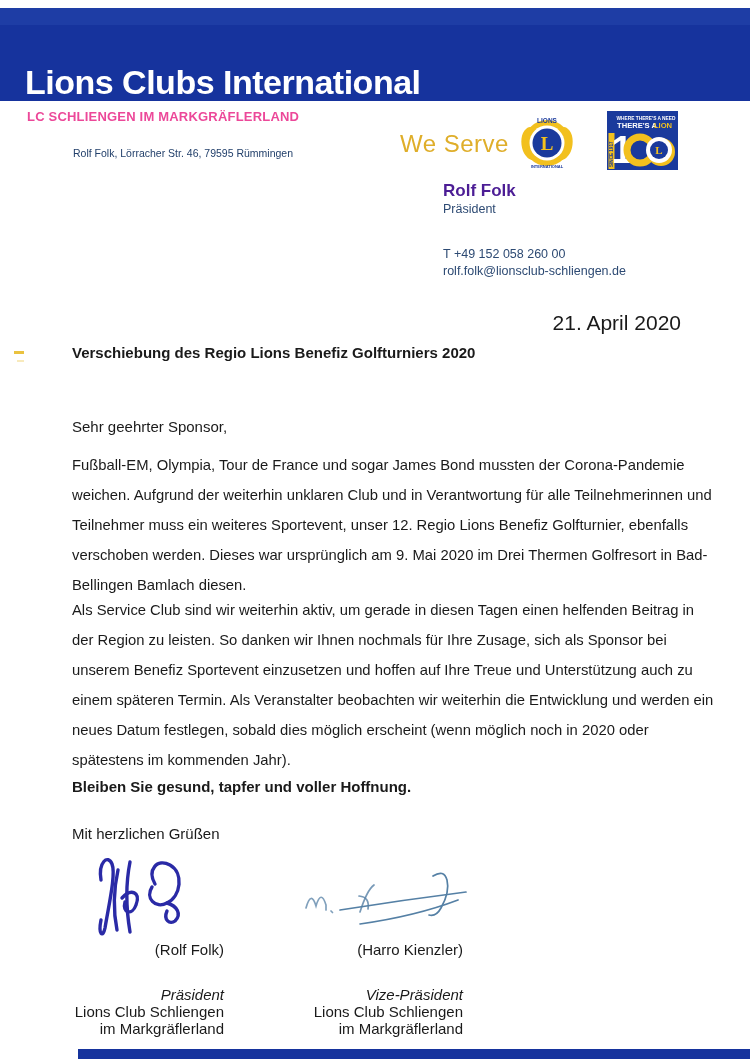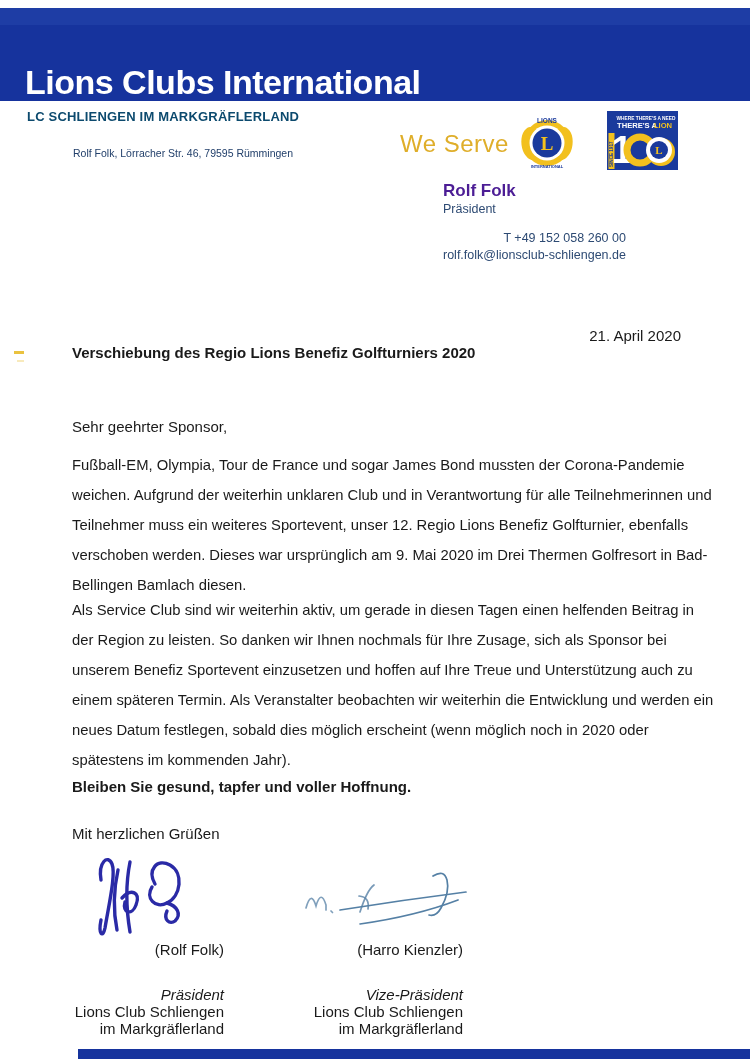--- a/index.html
+++ b/index.html
@@ -10,40 +10,40 @@
   }
   
   .topbar{position:absolute;left:0;top:8px;width:750px;height:93px;background:#16339d;}
   .topbar-light{position:absolute;left:0;top:0;width:100%;height:17px;background:#2746ab;opacity:.55;}
   .brand-title{
     position:absolute;left:25px;top:64px;height:37px;line-height:37px;
     color:#ffffff;font-size:34px;font-weight:bold;letter-spacing:-0.5px;white-space:nowrap;
   }
   .org-line{
     position:absolute;left:27px;top:109px;
-    color:#0c4a6e;font-size:13px;font-weight:bold;letter-spacing:.2px;white-space:nowrap;
+    color:#ec4899;font-size:13px;font-weight:bold;letter-spacing:.2px;white-space:nowrap;
   }
   .sender-line{
     position:absolute;left:73px;top:147px;
     color:#23406b;font-size:10.5px;white-space:nowrap;
   }
   .motto{
     position:absolute;left:400px;top:130px;
     color:#dfae2a;font-size:24px;letter-spacing:.5px;white-space:nowrap;
   }
   .emblem-box{position:absolute;left:520px;top:111px;width:54px;height:60px;}
   .centennial-box{position:absolute;left:607px;top:111px;width:49px;height:59px;}
   
   .contact{position:absolute;left:443px;top:181px;color:#2d4a73;}
   .contact .c-name{font-size:17px;font-weight:bold;color:#4c1d95;line-height:20px;}
   .contact .c-role{font-size:12.5px;line-height:17px;}
-  .contact .c-phone{font-size:12.5px;line-height:17px;margin-top:12px;text-align:right;}
+  .contact .c-phone{font-size:12.5px;line-height:17px;margin-top:28px;}
   .contact .c-email{font-size:12.5px;line-height:17px;}
   
-  .date{position:absolute;right:69px;top:311px;font-size:15px;white-space:nowrap;margin-top:16px;}
+  .date{position:absolute;right:69px;top:311px;font-size:21px;white-space:nowrap;}
   .margin-dash{position:absolute;left:14px;top:351px;width:10px;height:3px;background:#eac23f;}
   .margin-dash2{position:absolute;left:17px;top:360px;width:7px;height:2px;background:#eac23f;opacity:.35;}
   .subject{position:absolute;left:72px;top:344px;font-size:15px;font-weight:bold;white-space:nowrap;}
   .salutation{position:absolute;left:72px;top:412px;font-size:15px;line-height:30px;white-space:nowrap;}
   .para{position:absolute;left:72px;width:625px;font-size:14.8px;line-height:30px;}
   .para .bodyline{white-space:nowrap;}
   .para1{top:450px;}
   .para2{top:595px;}
   .closing-bold{position:absolute;left:72px;top:772px;font-size:15px;font-weight:bold;line-height:30px;white-space:nowrap;}
   .closing{position:absolute;left:72px;top:819px;font-size:15px;line-height:30px;white-space:nowrap;}

